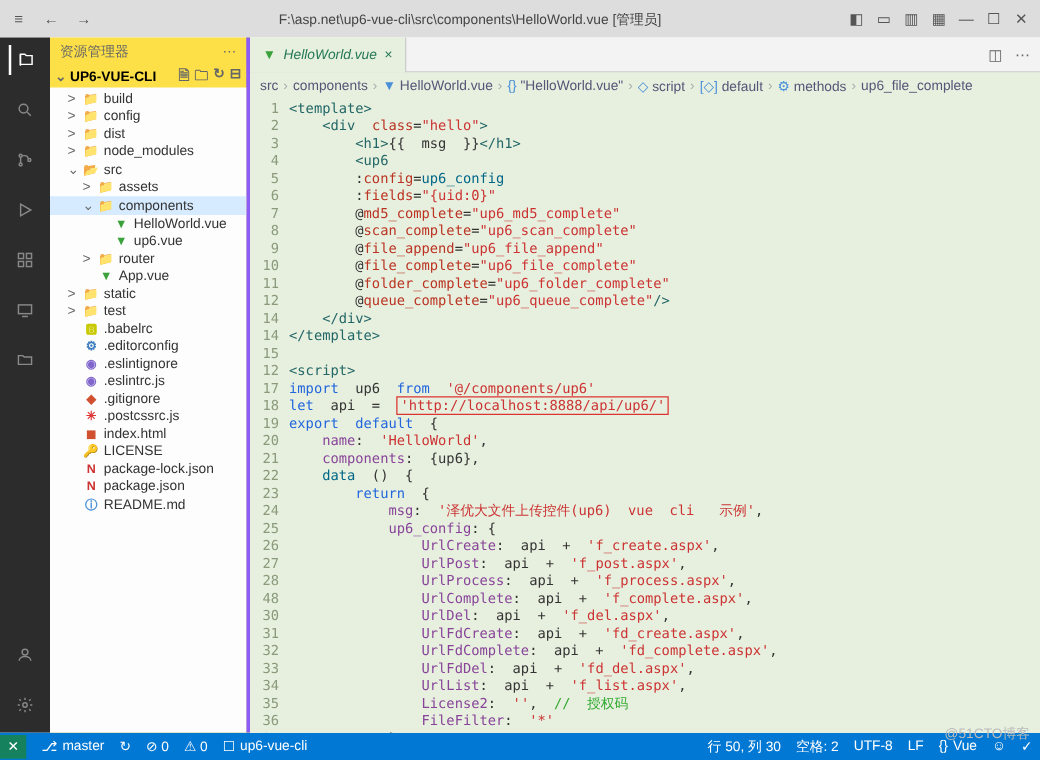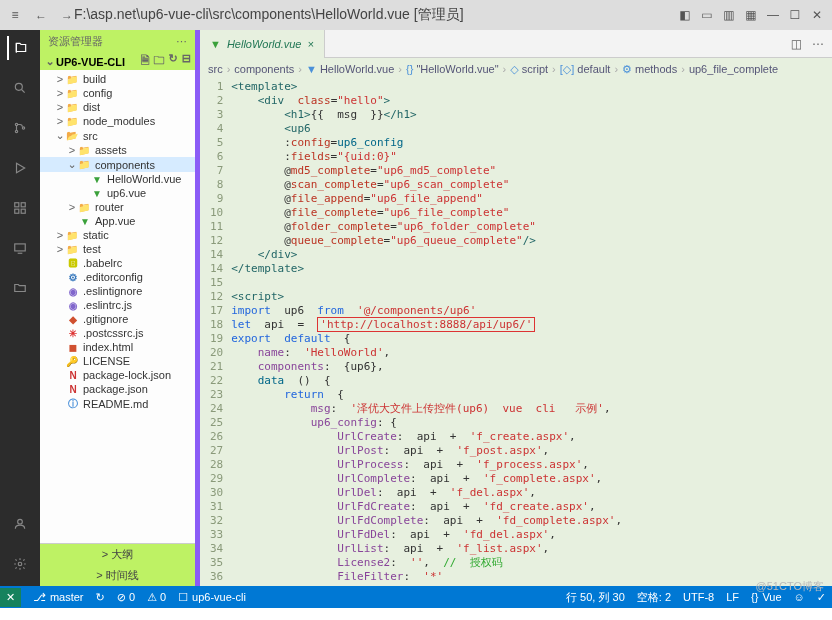--- a/index.html
+++ b/index.html
@@ -1,27 +1,27 @@
 <!DOCTYPE html>
 <html><head>
 <meta charset="utf-8">
 <style>
 * { margin: 0; padding: 0; box-sizing: border-box; }
 body { font-family: "Microsoft YaHei", "Segoe UI", sans-serif; font-size: 12px; width: 832px; height: 620px; overflow: hidden; background: #fff; }
 .titlebar { height: 30px; background: #ddd; display: flex; align-items: center; justify-content: space-between; padding: 0 8px; color: #333; }
 .titlebar .left { display: flex; gap: 12px; align-items: center; }
-.titlebar .center { font-size: 14px; color: #444; flex:1; }
+.titlebar .center { font-size: 11px; color: #444; flex:1; text-align:center; }
 .titlebar .right { display: flex; gap: 8px; align-items: center; }
 .tb-icon { width: 14px; height: 14px; display: inline-flex; align-items: center; justify-content: center; color: #555; }
 .main { display: flex; height: 556px; }
 .activitybar { width: 40px; background: #2c2c2c; display: flex; flex-direction: column; align-items: center; padding-top: 6px; gap: 16px; }
 .act-icon { width: 24px; height: 24px; display: flex; align-items: center; justify-content: center; color: #888; cursor: pointer; }
 .act-icon.active { color: #fff; border-left: 2px solid #fff; margin-left:-2px; padding-left:2px;}
 .act-bottom { margin-top: auto; margin-bottom: 10px; display:flex; flex-direction:column; gap:16px; }
-.sidebar { width: 160px; background: #bef264; border-right: 5px solid #8b5cf6; display: flex; flex-direction: column; text-align: center; }
+.sidebar { width: 160px; background: #fde047; border-right: 3px solid #8b5cf6; display: flex; flex-direction: column; }
 .sb-header { display:flex; align-items:center; justify-content:space-between; padding:4px 8px; color:#666; font-size:11px; }
 .sb-root { display:flex; align-items:center; padding:2px 4px; font-size:11px; font-weight:bold; position:relative; }
 .sb-root-icons { position:absolute; right:4px; display:flex; gap:4px; color:#666; }
 .tree { flex:1; overflow:auto; padding:2px 0; font-size:11px; background:#fdfdfd; }
 .tree-item { display:flex; align-items:center; padding:1px 0 1px 4px; white-space:nowrap; cursor:pointer; color:#333; }
 .tree-item.sel { background:#d6ebff; }
 .chev { width:12px; display:inline-block; color:#666; }
 .ficon { width:14px; display:inline-flex; align-items:center; justify-content:center; margin-right:3px; }
 .sb-footer { border-top:1px solid #ccc; font-size:11px; }
 .sb-footer div { padding:3px 8px; color:#444; }
@@ -264,24 +264,20 @@
           <span class="chev"></span>
           <span class="ficon" style="color:#c33;font-size:10px;font-weight:bold">N</span>
           <span>package.json</span>
         </div>
         <div class="tree-item ind1">
           <span class="chev"></span>
           <span class="ficon" style="color:#4a90d9;font-size:10px;font-weight:bold">ⓘ</span>
           <span>README.md</span>
         </div>
       </div>
-    <div class="sb-footer">
-      <div>&gt; <span>大纲</span></div>
-      <div>&gt; <span>时间线</span></div>
-    </div>
   </div>
 
   <div class="editor">
     <div class="tabbar">
       <div class="tab">
         <span style="color:#3ba13b">▼</span>
         <span>HelloWorld.vue</span>
         <span>×</span>
       </div>
       <div class="right">
@@ -329,21 +325,21 @@
           <div>19</div>
           <div>20</div>
           <div>21</div>
           <div>22</div>
           <div>23</div>
           <div>24</div>
           <div>25</div>
           <div>26</div>
           <div>27</div>
           <div>28</div>
-          <div>29</div>
+          <div>48</div>
           <div>30</div>
           <div>31</div>
           <div>32</div>
           <div>33</div>
           <div>34</div>
           <div>35</div>
           <div>36</div>
           <div>37</div>
         </div>
       <div class="lines" id="lines"><div><span class="tag">&lt;template&gt;</span></div><div>    <span class="tag">&lt;div</span>  <span class="attr">class</span>=<span class="str">"hello"</span><span class="tag">&gt;</span></div><div>        <span class="tag">&lt;h1&gt;</span>{{  msg  }}<span class="tag">&lt;/h1&gt;</span></div><div>        <span class="tag">&lt;up6</span></div><div>        :<span class="attr">config</span>=<span class="fn">up6_config</span></div><div>        :<span class="attr">fields</span>=<span class="str">"{uid:0}"</span></div><div>        @<span class="attr">md5_complete</span>=<span class="str">"up6_md5_complete"</span></div><div>        @<span class="attr">scan_complete</span>=<span class="str">"up6_scan_complete"</span></div><div>        @<span class="attr">file_append</span>=<span class="str">"up6_file_append"</span></div><div>        @<span class="attr">file_complete</span>=<span class="str">"up6_file_complete"</span></div><div>        @<span class="attr">folder_complete</span>=<span class="str">"up6_folder_complete"</span></div><div>        @<span class="attr">queue_complete</span>=<span class="str">"up6_queue_complete"</span><span class="tag">/&gt;</span></div><div>    <span class="tag">&lt;/div&gt;</span></div><div><span class="tag">&lt;/template&gt;</span></div><div> </div><div><span class="tag">&lt;script&gt;</span></div><div><span class="kw">import</span>  up6  <span class="kw">from</span>  <span class="str">'@/components/up6'</span></div><div><span class="kw">let</span>  api  =  <span class="hl-box"><span class="str">'http://localhost:8888/api/up6/'</span></span></div><div><span class="kw">export</span>  <span class="kw">default</span>  {</div><div>    <span class="prop">name</span>:  <span class="str">'HelloWorld'</span>,</div><div>    <span class="prop">components</span>:  {up6},</div><div>    <span class="fn">data</span>  ()  {</div><div>        <span class="kw">return</span>  {</div><div>            <span class="prop">msg</span>:  <span class="str">'泽优大文件上传控件(up6)  vue  cli   示例'</span>,</div><div>            <span class="prop">up6_config</span>: {</div><div>                <span class="prop">UrlCreate</span>:  api  +  <span class="str">'f_create.aspx'</span>,</div><div>                <span class="prop">UrlPost</span>:  api  +  <span class="str">'f_post.aspx'</span>,</div><div>                <span class="prop">UrlProcess</span>:  api  +  <span class="str">'f_process.aspx'</span>,</div><div>                <span class="prop">UrlComplete</span>:  api  +  <span class="str">'f_complete.aspx'</span>,</div><div>                <span class="prop">UrlDel</span>:  api  +  <span class="str">'f_del.aspx'</span>,</div><div>                <span class="prop">UrlFdCreate</span>:  api  +  <span class="str">'fd_create.aspx'</span>,</div><div>                <span class="prop">UrlFdComplete</span>:  api  +  <span class="str">'fd_complete.aspx'</span>,</div><div>                <span class="prop">UrlFdDel</span>:  api  +  <span class="str">'fd_del.aspx'</span>,</div><div>                <span class="prop">UrlList</span>:  api  +  <span class="str">'f_list.aspx'</span>,</div><div>                <span class="prop">License2</span>:  <span class="str">''</span>,  <span class="com">//  授权码</span></div><div>                <span class="prop">FileFilter</span>:  <span class="str">'*'</span></div><div>            }</div></div>

